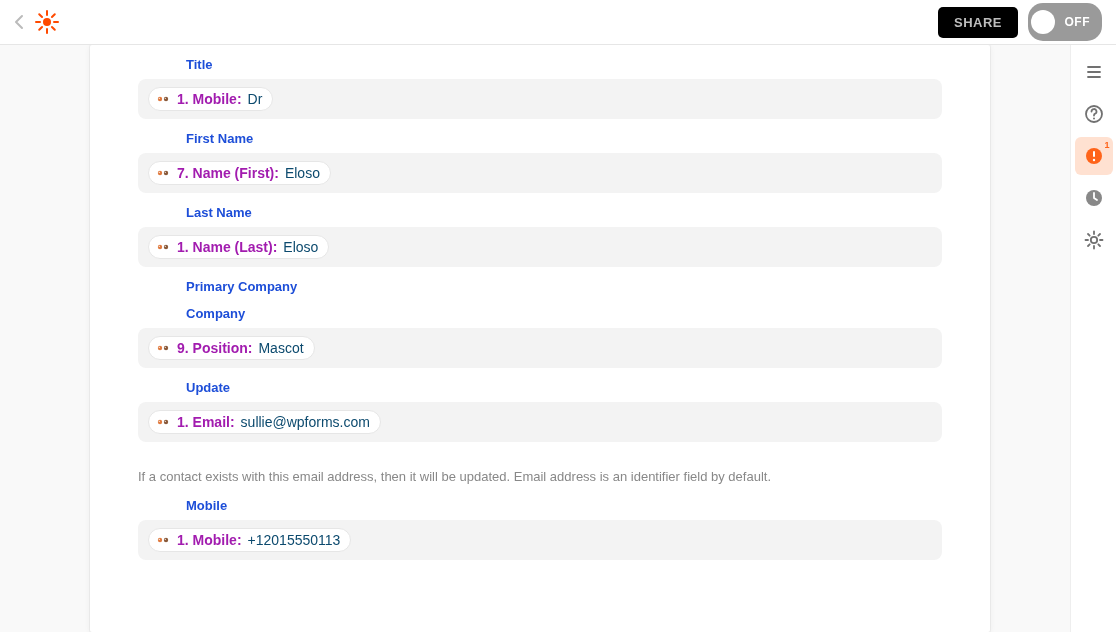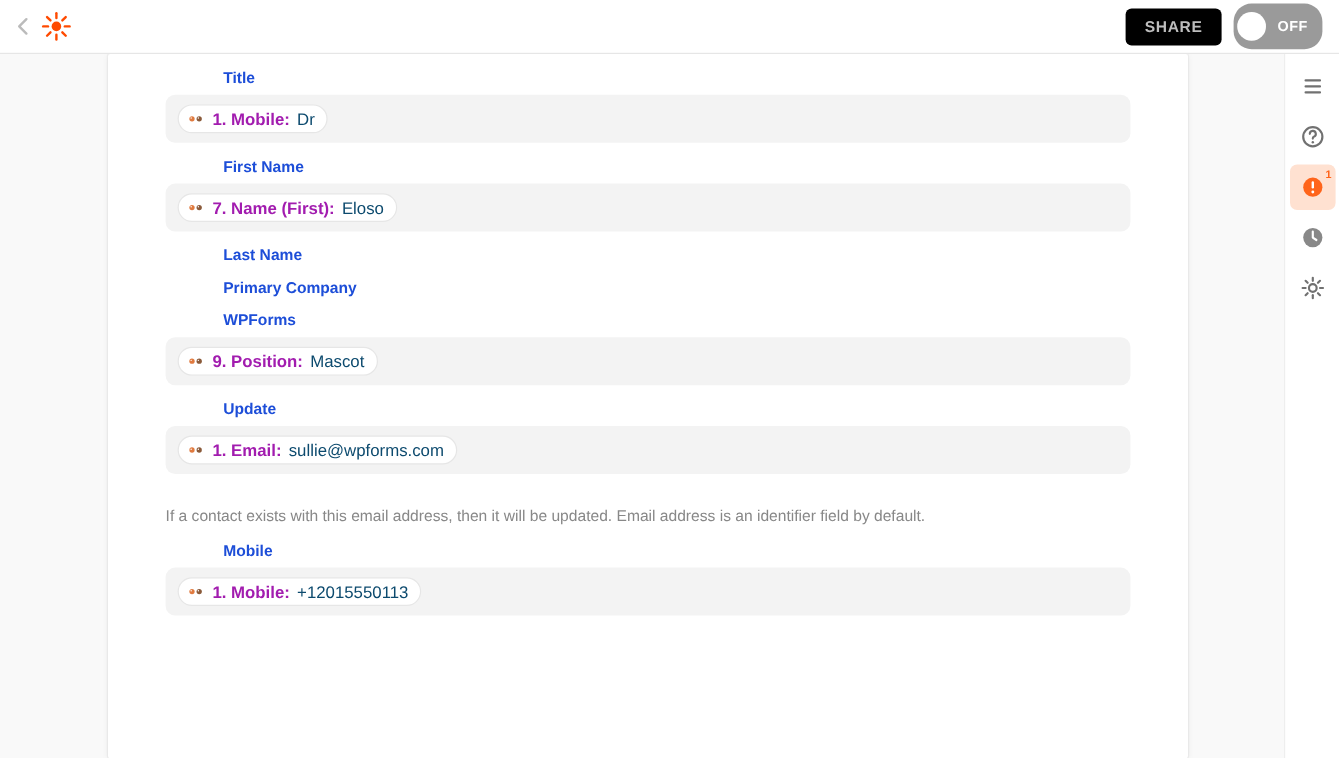--- a/index.html
+++ b/index.html
@@ -100,26 +100,41 @@
                 <circle cx="10.3" cy="7.3" r=".6" fill="#fff"></circle>
               </svg>
             </span>
             <span class="k">7. Name (First):</span>
             <span class="v"> Eloso</span>
           </span>
         </div>
       </div>
       <div class="field">
         <div class="label">Last Name</div>
+        <div class="input">
+          <span class="pill">
+            <span class="pi">
+              <svg width="16" height="16" viewBox="0 0 16 16">
+                <rect width="16" height="16" rx="3" fill="#fff"></rect>
+                <circle cx="5" cy="8" r="2.2" fill="#e07a3f"></circle>
+                <circle cx="11" cy="8" r="2.2" fill="#8a5a3a"></circle>
+                <circle cx="4.3" cy="7.3" r=".6" fill="#fff"></circle>
+                <circle cx="10.3" cy="7.3" r=".6" fill="#fff"></circle>
+              </svg>
+            </span>
+            <span class="k">1. Name (Last):</span>
+            <span class="v"> Eloso</span>
+          </span>
+        </div>
       </div>
       <div class="field">
         <div class="label">Primary Company</div>
       </div>
       <div class="field">
-        <div class="label">WPForms</div>
+        <div class="label">Company</div>
         <div class="input">
           <span class="pill">
             <span class="pi">
               <svg width="16" height="16" viewBox="0 0 16 16">
                 <rect width="16" height="16" rx="3" fill="#fff"></rect>
                 <circle cx="5" cy="8" r="2.2" fill="#e07a3f"></circle>
                 <circle cx="11" cy="8" r="2.2" fill="#8a5a3a"></circle>
                 <circle cx="4.3" cy="7.3" r=".6" fill="#fff"></circle>
                 <circle cx="10.3" cy="7.3" r=".6" fill="#fff"></circle>
               </svg>

